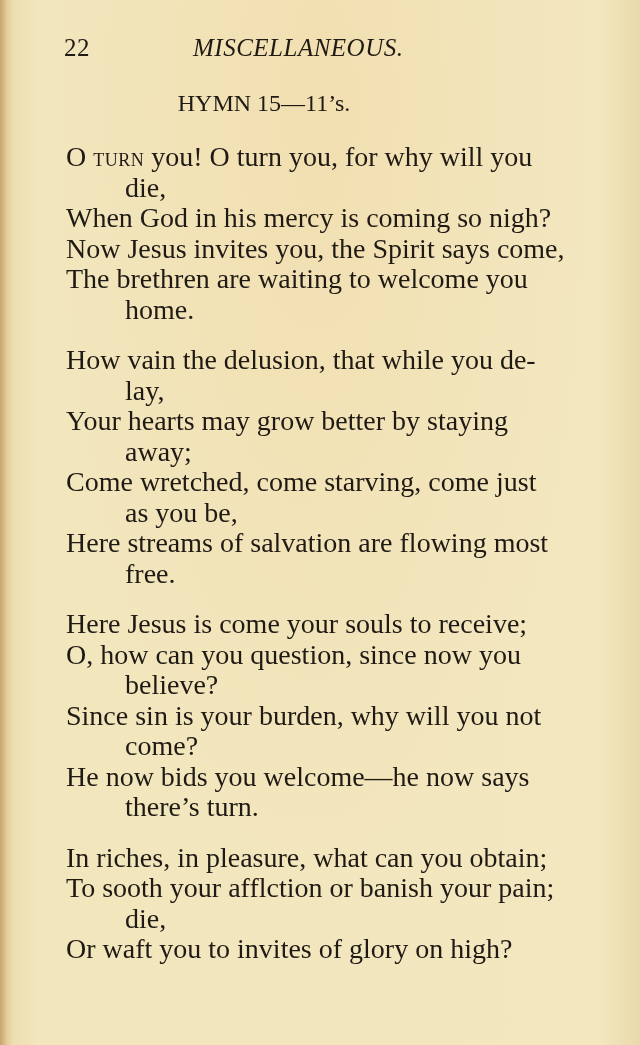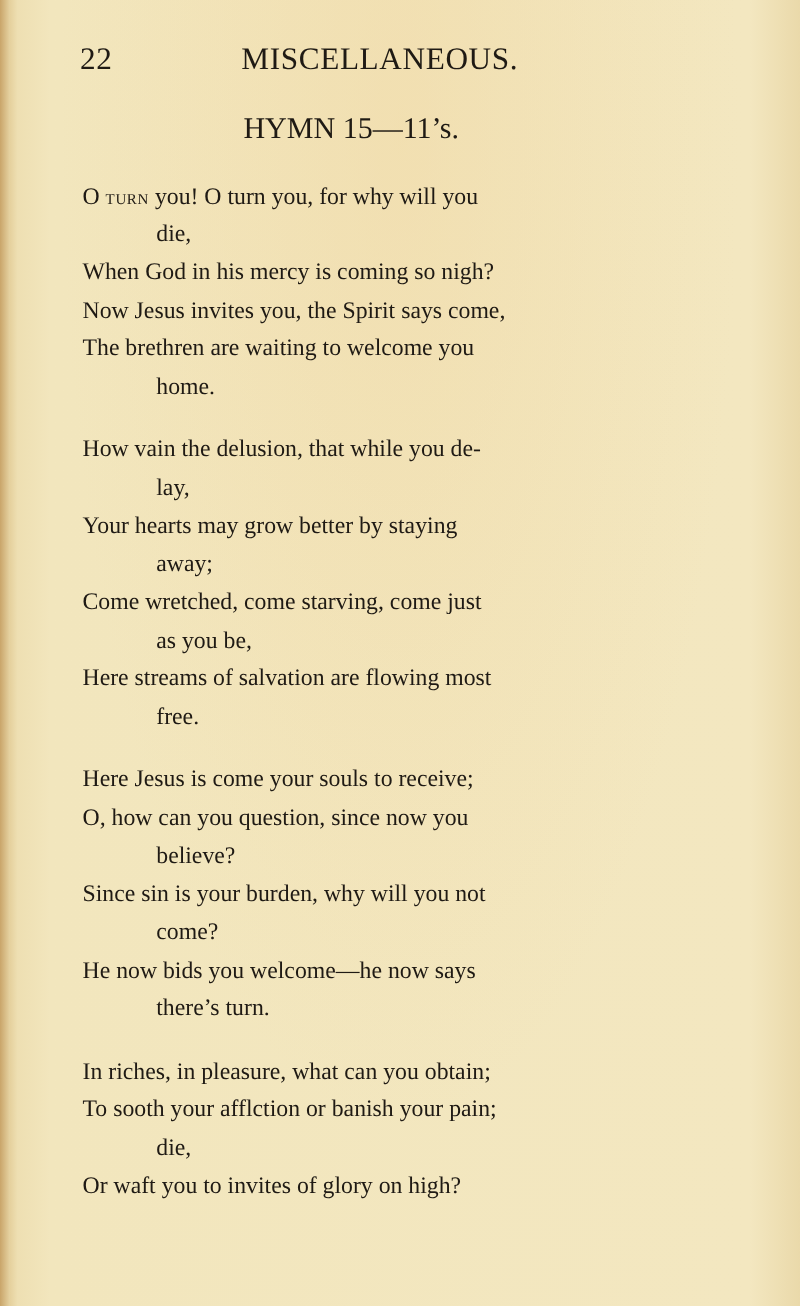--- a/index.html
+++ b/index.html
@@ -17,28 +17,28 @@
     }
     .edge-left {
       position: absolute; left: 0; top: 0; width: 8px; height: 1045px;
       background: linear-gradient(to right, #c9a56a, #e6d3a2);
     }
     .running-head {
       position: absolute; top: 34px; left: 64px; width: 520px; height: 30px;
       font-family: "Liberation Serif", serif; font-size: 25px; letter-spacing: 0.5px;
     }
     .page-number { position: absolute; left: 0; top: 0; }
-    .section-title { position: absolute; left: 129px; top: 0; }
+    .section-title { position: absolute; left: 129px; top: 0; font-style: italic; }
     .hymn-title {
       position: absolute; top: 90px; left: 0; width: 516px; text-align: center;
-      font-family: "Liberation Serif", serif; font-size: 24px; padding-left: 12px; box-sizing: border-box; margin-left: 17px;
+      font-family: "Liberation Serif", serif; font-size: 24px; padding-left: 12px; box-sizing: border-box;
     }
     .hymn-body {
       position: absolute; left: 66px; top: 142px; width: 540px;
-      font-family: "Liberation Serif", serif; font-size: 19px;
+      font-family: "Liberation Serif", serif; font-size: 28px;
     }
     .stanza { margin-bottom: 20px; }
     .line { display: block; height: 30.5px; line-height: 30.5px; white-space: nowrap; }
     .line.cont { padding-left: 59px; }
     .smallcaps { font-variant: small-caps; font-size: 0.92em; letter-spacing: 0.5px; }
   </style>
 </head>
 <body>
 
 <div class="page">

